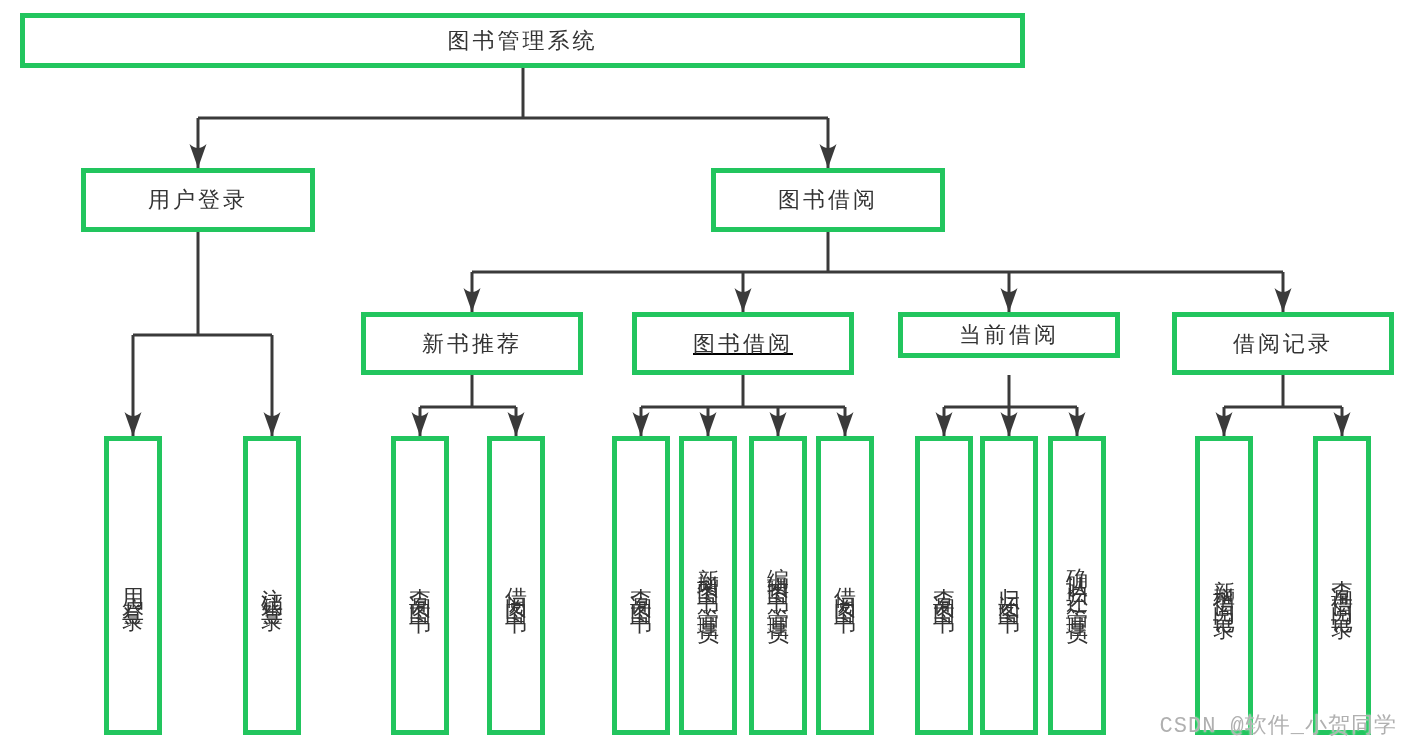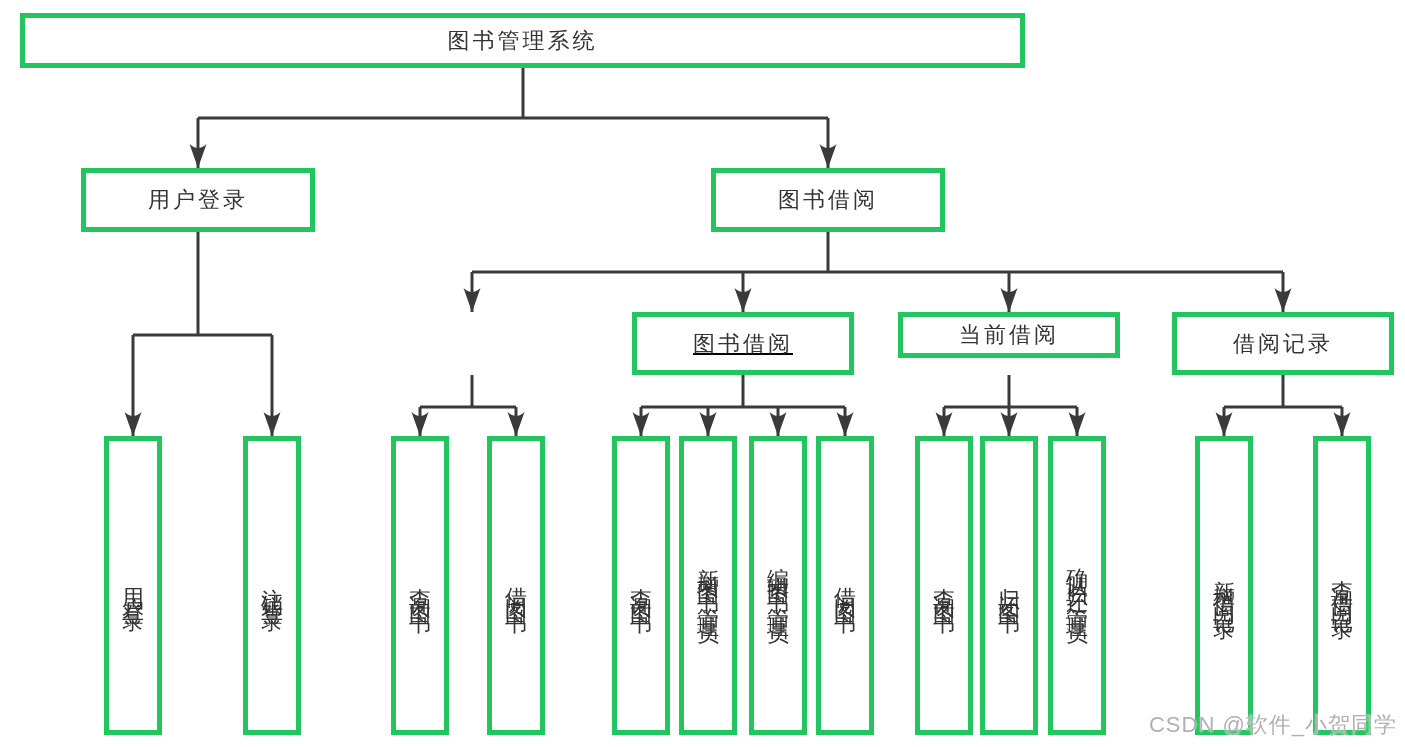--- a/index.html
+++ b/index.html
@@ -7,21 +7,21 @@
          font-family: "Liberation Sans", "DejaVu Sans", sans-serif; }
   #stage { position: absolute; left: 0; top: 0; width: 1405px; height: 747px; background: #ffffff; }
   #connectors { position: absolute; left: 0; top: 0; }
   #connectors line, #connectors path.wire { stroke: #3a3a3a; stroke-width: 3; fill: none; }
   .node { position: absolute; box-sizing: border-box; border: 5px solid #22c55e;
           background: #ffffff; display: flex; align-items: center; justify-content: center; }
   .h-label { font-size: 22px; letter-spacing: 3px; color: #333333; white-space: nowrap; }
   .v-label { writing-mode: vertical-rl; text-orientation: mixed; font-size: 22px;
              letter-spacing: 8px; color: #333333; line-height: 1; }
   .watermark { position: absolute; right: 8px; top: 710px; font-size: 22px;
-               color: #b0b0b0; letter-spacing: 1px; text-shadow: 0 0 2px #ffffff; }
+               color: #b0b0b0; letter-spacing: 1px; text-shadow: 0 0 2px #ffffff; font-family: Liberation Mono, monospace; }
 </style>
 </head>
 <body>
 
 <div id="stage">
 
   <svg id="connectors" width="1405" height="747" viewBox="0 0 1405 747">
     <defs>
       <marker id="arrow" markerUnits="userSpaceOnUse" viewBox="0 0 26 19" markerWidth="26" markerHeight="19" refX="25" refY="9.5" orient="auto">
         <path d="M1,1 Q9,9.5 1,18 L25,9.5 Z" fill="#3a3a3a"></path>
@@ -76,20 +76,23 @@
     <span class="h-label">图书管理系统</span>
   </div>
 
   <div class="node" style="left:81px; top:168px; width:234px; height:64px;">
     <span class="h-label">用户登录</span>
   </div>
   <div class="node" style="left:711px; top:168px; width:234px; height:64px;">
     <span class="h-label">图书借阅</span>
   </div>
 
+  <div class="node" style="left:361px; top:312px; width:222px; height:63px;">
+    <span class="h-label">新书推荐</span>
+  </div>
   <div class="node" style="left:632px; top:312px; width:222px; height:63px;text-decoration:underline;">
     <span class="h-label">图书借阅</span>
   </div>
   <div class="node" style="left:898px; top:312px; width:222px; height:46px;">
     <span class="h-label">当前借阅</span>
   </div>
   <div class="node" style="left:1172px; top:312px; width:222px; height:63px;">
     <span class="h-label">借阅记录</span>
   </div>
 

